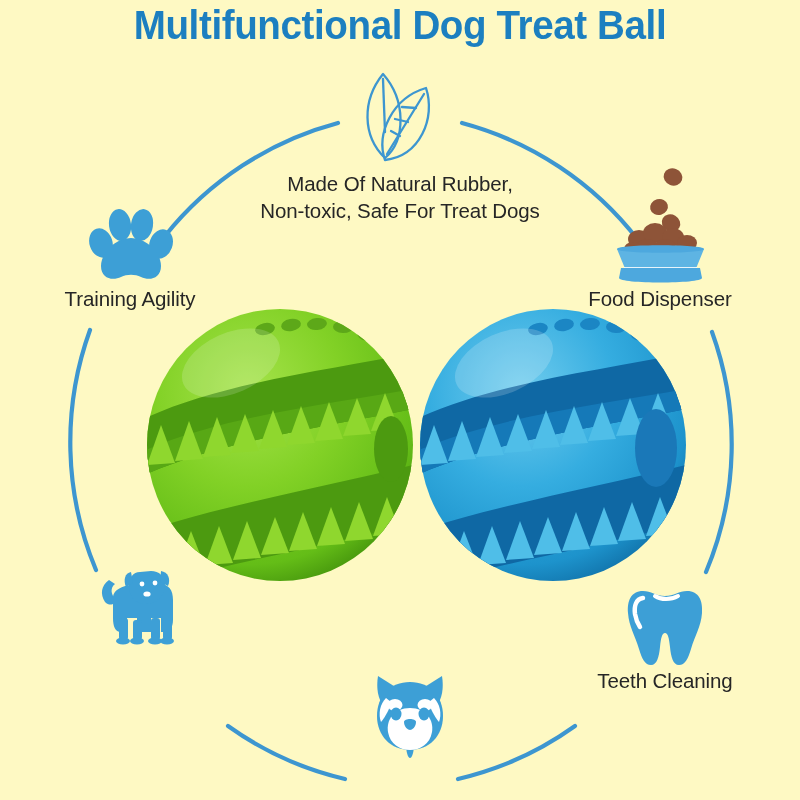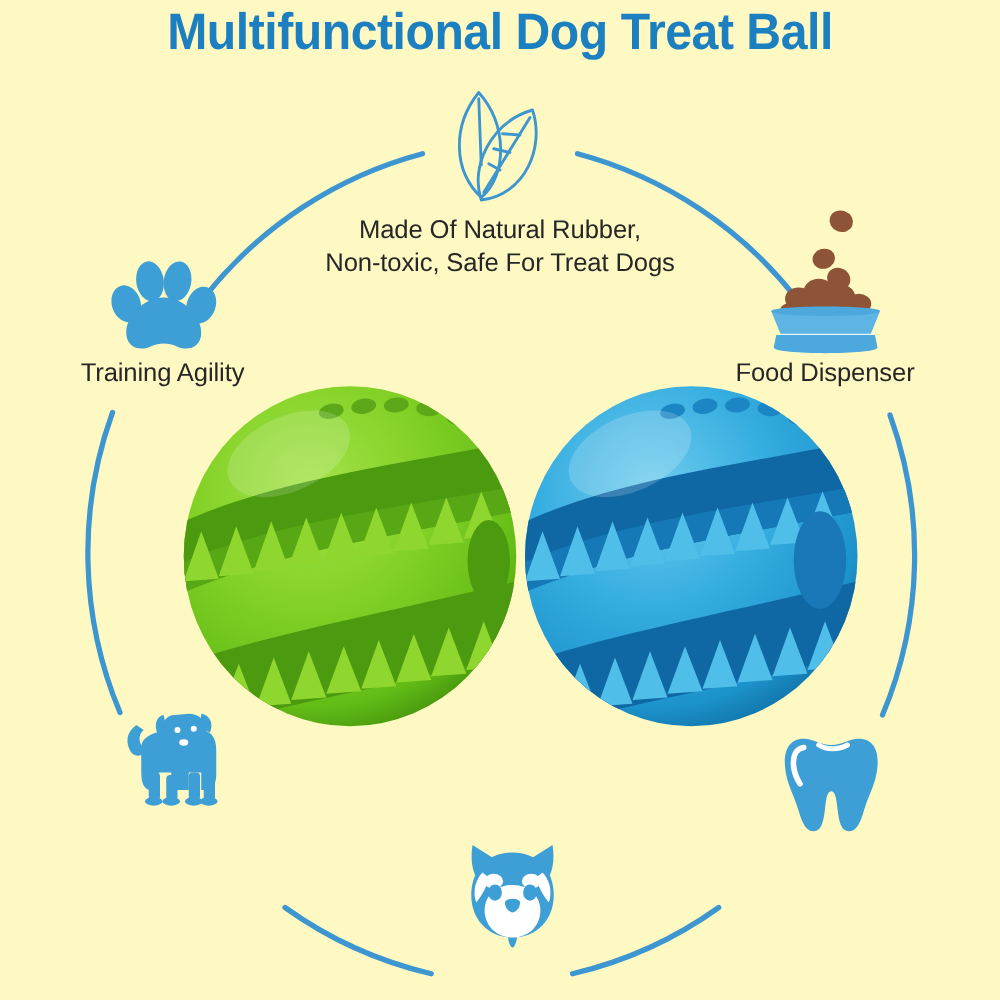--- a/index.html
+++ b/index.html
@@ -205,20 +205,21 @@
     <svg class="icon" width="88" height="86" viewBox="0 0 88 86">
       <path d="M22 8 C 10 8, 6 18, 7 30 C 8 44, 14 52, 18 66
                C 21 76, 24 82, 30 82 C 36 82, 38 74, 39 64
                C 40 55, 41 50, 44 50 C 47 50, 48 55, 49 64
                C 50 74, 52 82, 58 82 C 64 82, 67 76, 70 66
                C 74 52, 80 44, 81 30 C 82 18, 78 8, 66 8
                C 58 8, 53 13, 44 13 C 35 13, 30 8, 22 8 Z" fill="#3D9FD6"></path>
       <path d="M22 15 C 15 16, 13 23, 14 31 C 15 37, 17 41, 19 44" fill="none" stroke="#ffffff" stroke-width="4.5" stroke-linecap="round"></path>
       <path d="M34 13 C 40 17, 50 17, 57 13" fill="none" stroke="#ffffff" stroke-width="4" stroke-linecap="round"></path>
     </svg>
+    <div class="label">Teeth Cleaning</div>
   </div>
 
   <div class="node" style="left:310px; top:672px; width:200px;">
     <svg class="icon" width="92" height="90" viewBox="0 0 92 90">
       <g fill="#3D9FD6">
 
         <path d="M14 4 C 12 16, 14 28, 20 34 L 33 16 Z"></path>
         <path d="M78 4 C 80 16, 78 28, 72 34 L 59 16 Z"></path>
 
         <path d="M46 10 C 26 10, 13 24, 13 44 C 13 64, 27 78, 46 78

